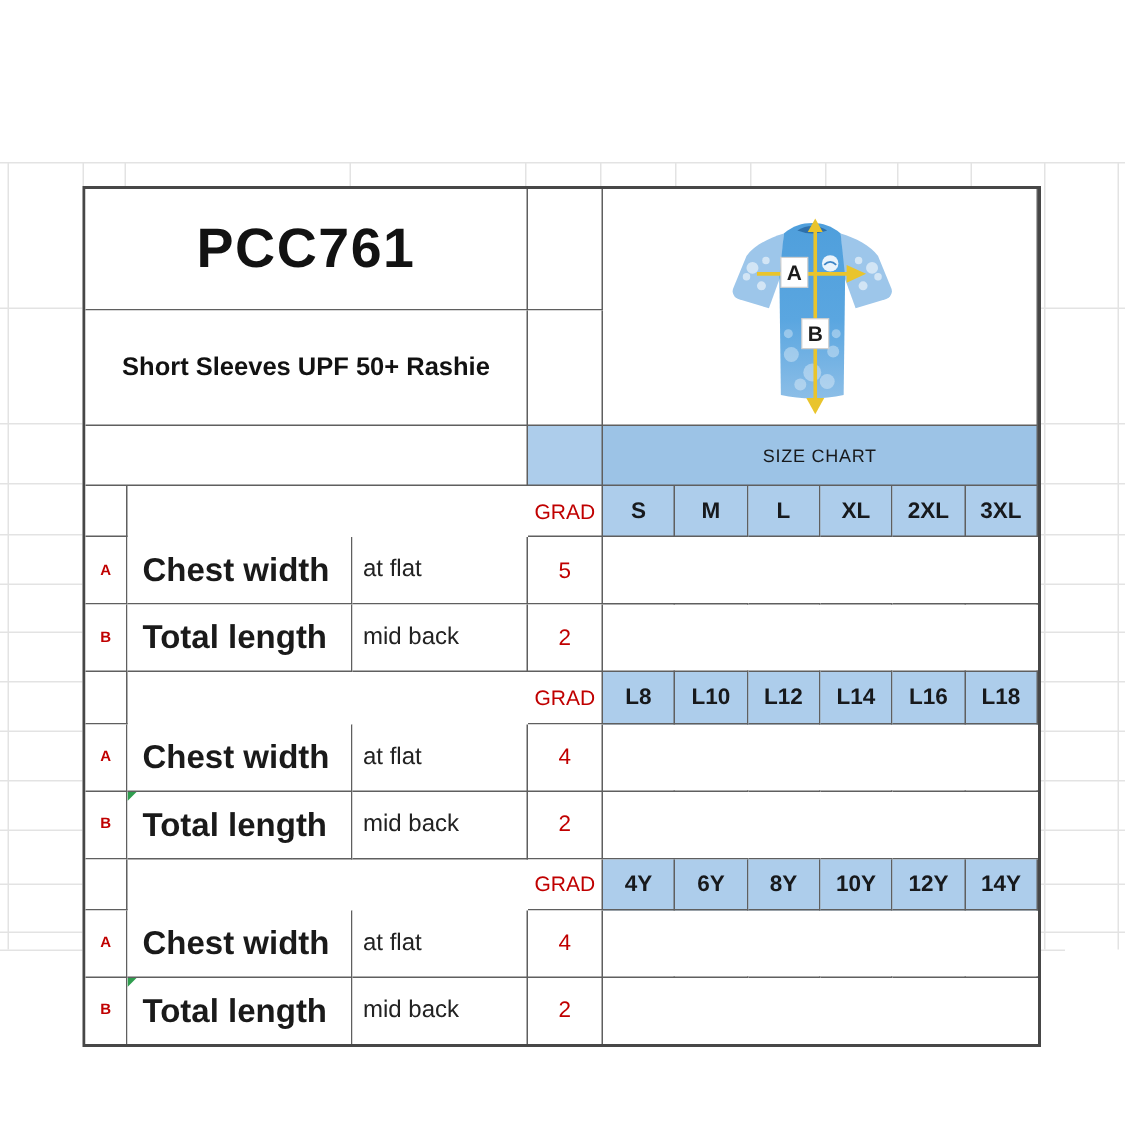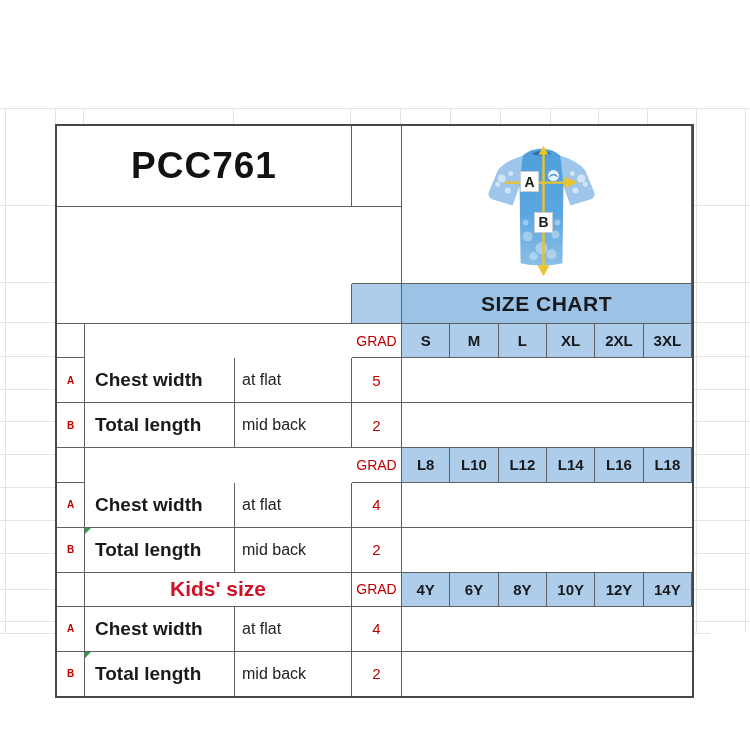--- a/index.html
+++ b/index.html
@@ -8,28 +8,28 @@
   .gridlines{position:absolute;left:0;top:0;z-index:0;}
   .t{position:absolute;left:55px;top:124px;width:639px;height:574px;z-index:1;
      display:grid;box-sizing:border-box;background:#fff;
      grid-template-columns:28px 150px 117px 50px repeat(6,1fr);
      grid-template-rows:81px 77px 40px repeat(9,1fr);
      border:2px solid #474747;}
   .c{border-right:1px solid #5f5f5f;border-bottom:1px solid #5f5f5f;background:#fff;
      display:flex;align-items:center;justify-content:center;position:relative;
      font-size:15px;box-sizing:border-box;overflow:hidden;} .noB{border-bottom:none;}
   .blue{background:#ADCDEB;}
-  .band{background:#9CC3E6;font-weight:700;font-size:21px;letter-spacing:.5px;color:#17191c;}
+  .band{background:#9CC3E6;font-weight:400;font-size:12px;letter-spacing:.5px;color:#17191c;}
   .bigtitle{font-size:37px;font-weight:700;color:#121212;letter-spacing:1px;}
   .subtitle{font-size:17px;font-weight:700;color:#121212;}
   .sec{color:#CE1126;font-weight:700;font-size:21px;}
   .gradh{color:#C00000;font-size:14px;}
   .gradv{color:#C00000;font-size:15px;}
   .mark{color:#C00000;font-weight:700;font-size:10px;}
-  .lbl{justify-content:flex-start;padding-left:10px;font-weight:700;font-size:19px;color:#1a1a1a;}
+  .lbl{justify-content:flex-start;padding-left:10px;font-weight:700;font-size:22px;color:#1a1a1a;}
   .mth{justify-content:flex-start;padding-left:7px;font-size:16px;color:#222;}
   .hdr{font-weight:700;color:#17191c;}
   .num{font-weight:700;color:#1a1a1a;margin-top:44px;}
   .tri{position:absolute;top:0;left:0;width:0;height:0;
        border-top:6px solid #2F9E4F;border-right:6px solid transparent;}
   .imgcell{padding:0;}
   .imgcell svg{display:block;width:100%;height:100%;}
 </style>
 </head>
 <body>
@@ -120,20 +120,21 @@
           <polygon points="142,150 136,139 148,139" stroke="none"></polygon>
         </g>
 
         <rect x="119" y="45" width="18" height="20" fill="#ffffff" stroke="#cfcfcf" stroke-width="0.8"></rect>
         <text x="128" y="60" text-anchor="middle" font-size="14" font-weight="bold" fill="#1a1a1a">A</text>
         <rect x="133" y="86" width="18" height="20" fill="#ffffff" stroke="#cfcfcf" stroke-width="0.8"></rect>
         <text x="142" y="101" text-anchor="middle" font-size="14" font-weight="bold" fill="#1a1a1a">B</text>
       </svg>
     </div>
 
+    <div class="c subtitle" style="grid-area:2/1/3/4">Short Sleeves UPF 50+ Rashie</div>
     <div class="c" style="grid-area:2/4/3/5"></div>
 
     <div class="c" style="grid-area:3/1/4/4"></div>
     <div class="c blue" style="grid-area:3/4/4/5"></div>
     <div class="c band" style="grid-area:3/5/4/11">SIZE CHART</div>
 
     <div class="c" style="grid-area:4/1"></div>
     <div class="c gradh" style="grid-area:4/4">GRAD</div>
     <div class="c blue hdr" style="grid-area:4/5">S</div>
     <div class="c blue hdr" style="grid-area:4/6">M</div>
@@ -192,21 +193,20 @@
     <div class="c mth" style="grid-area:9/3">mid back</div>
     <div class="c gradv" style="grid-area:9/4">2</div>
     <div class="c num" style="grid-area:9/5">61</div>
     <div class="c num" style="grid-area:9/6">52</div>
     <div class="c num" style="grid-area:9/7">78</div>
     <div class="c num" style="grid-area:9/8">67</div>
     <div class="c num" style="grid-area:9/9">69</div>
     <div class="c num" style="grid-area:9/10">71</div>
 
     <div class="c" style="grid-area:10/1"></div>
-    <div class="c sec" style="grid-area:10/2/11/4">Kids' size</div>
     <div class="c gradh" style="grid-area:10/4">GRAD</div>
     <div class="c blue hdr" style="grid-area:10/5">4Y</div>
     <div class="c blue hdr" style="grid-area:10/6">6Y</div>
     <div class="c blue hdr" style="grid-area:10/7">8Y</div>
     <div class="c blue hdr" style="grid-area:10/8">10Y</div>
     <div class="c blue hdr" style="grid-area:10/9">12Y</div>
     <div class="c blue hdr" style="grid-area:10/10">14Y</div>
 
     <div class="c mark" style="grid-area:11/1">A</div>
     <div class="c lbl" style="grid-area:11/2">Chest width</div>

